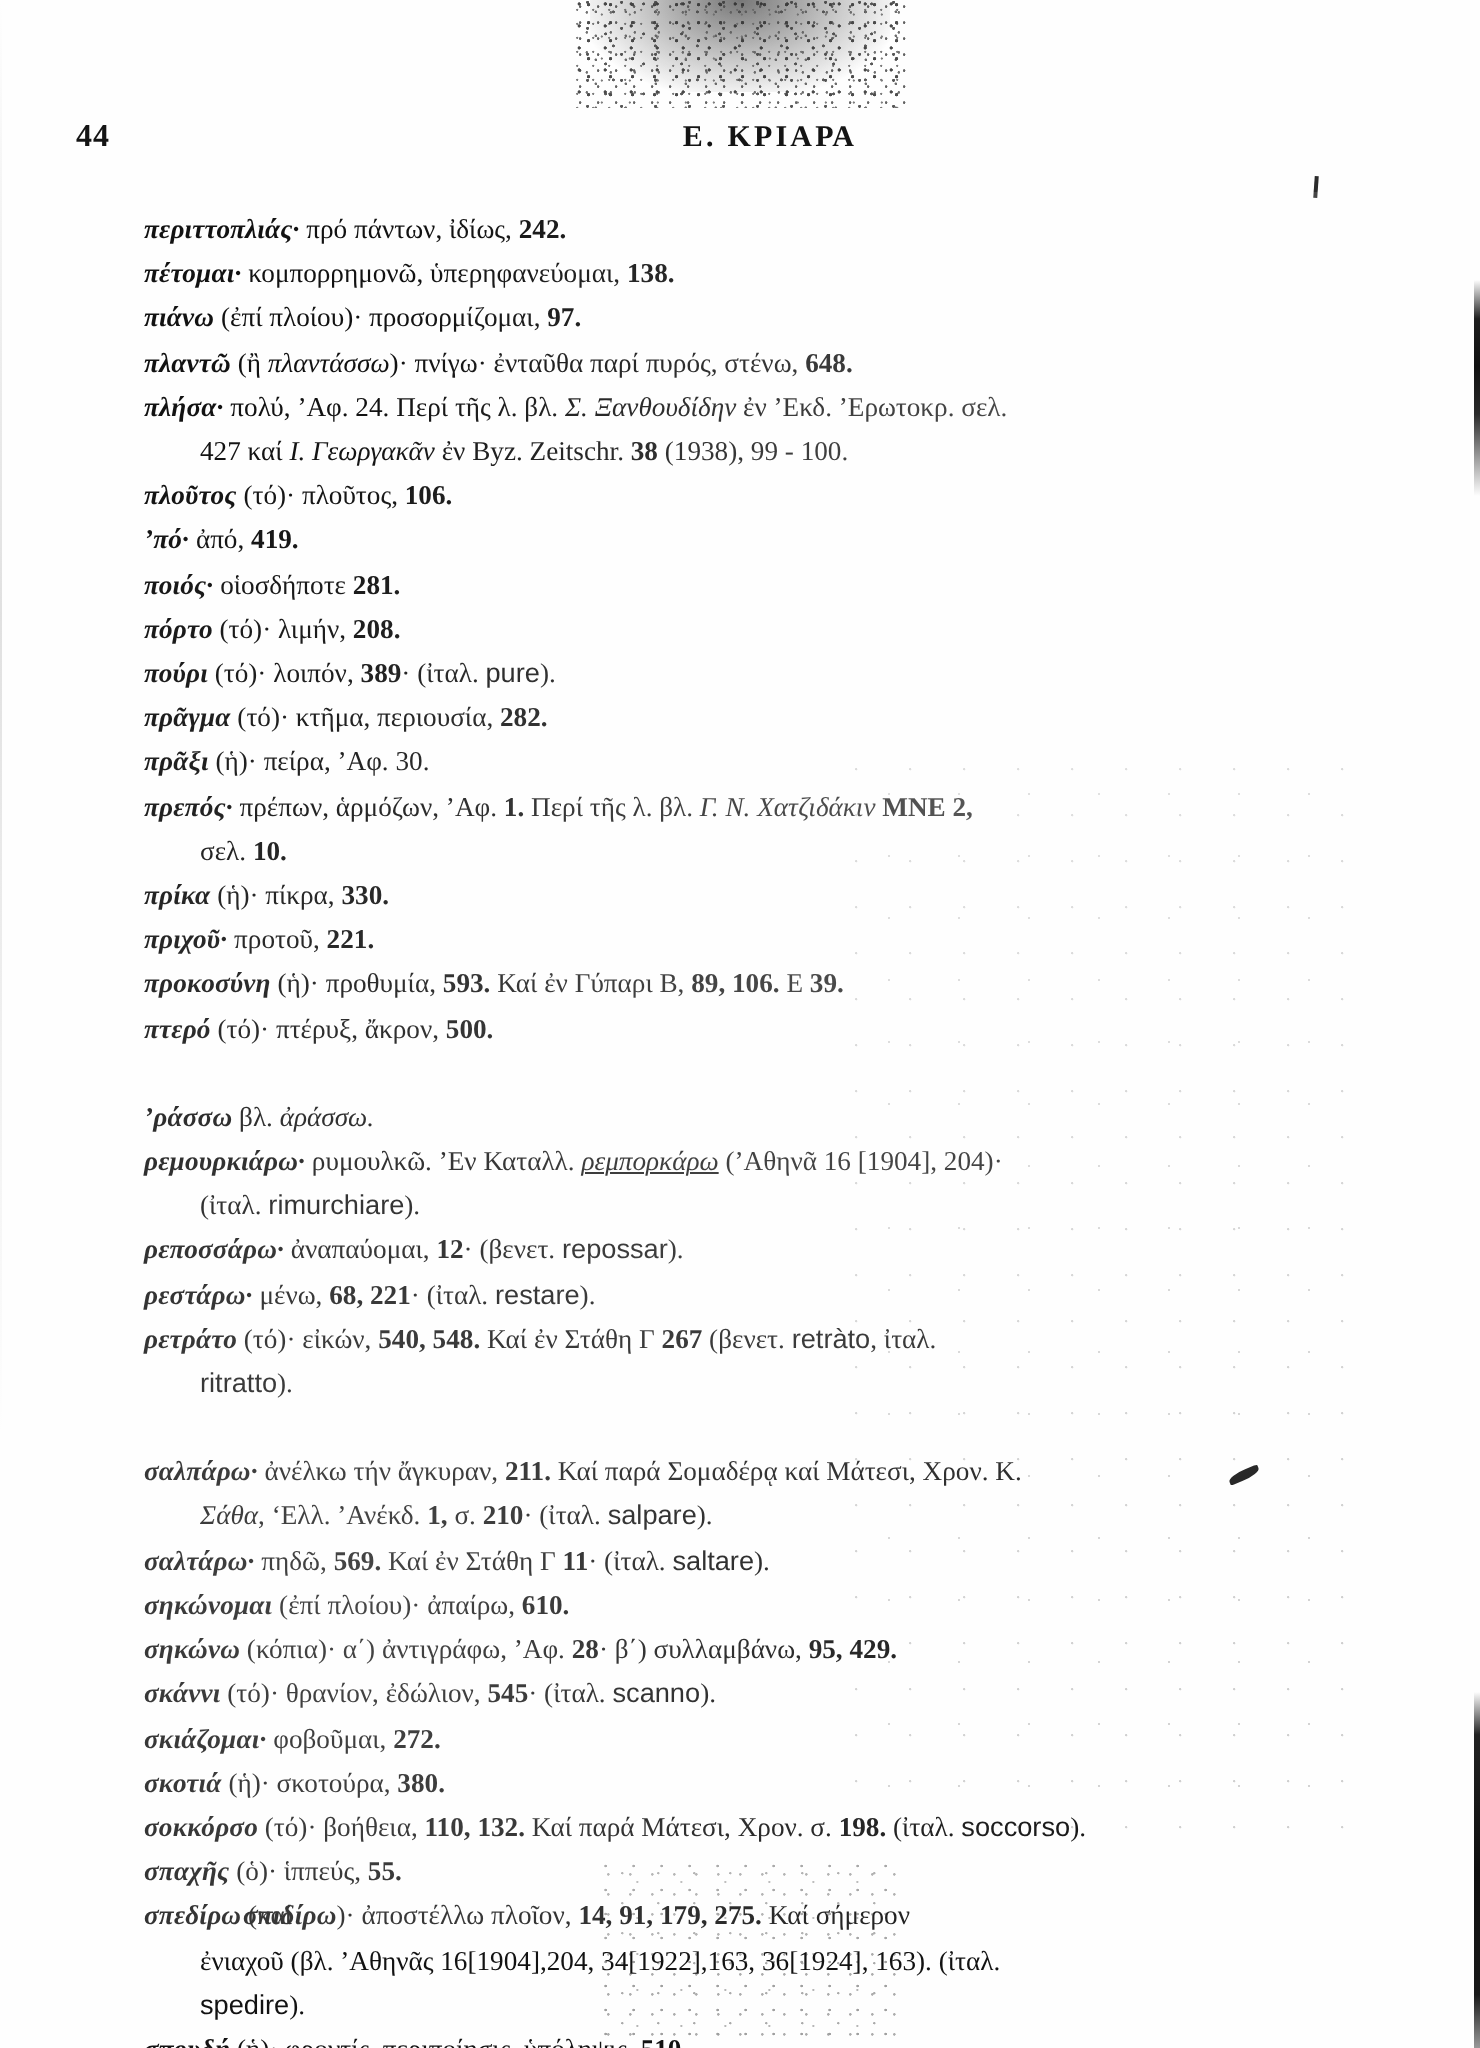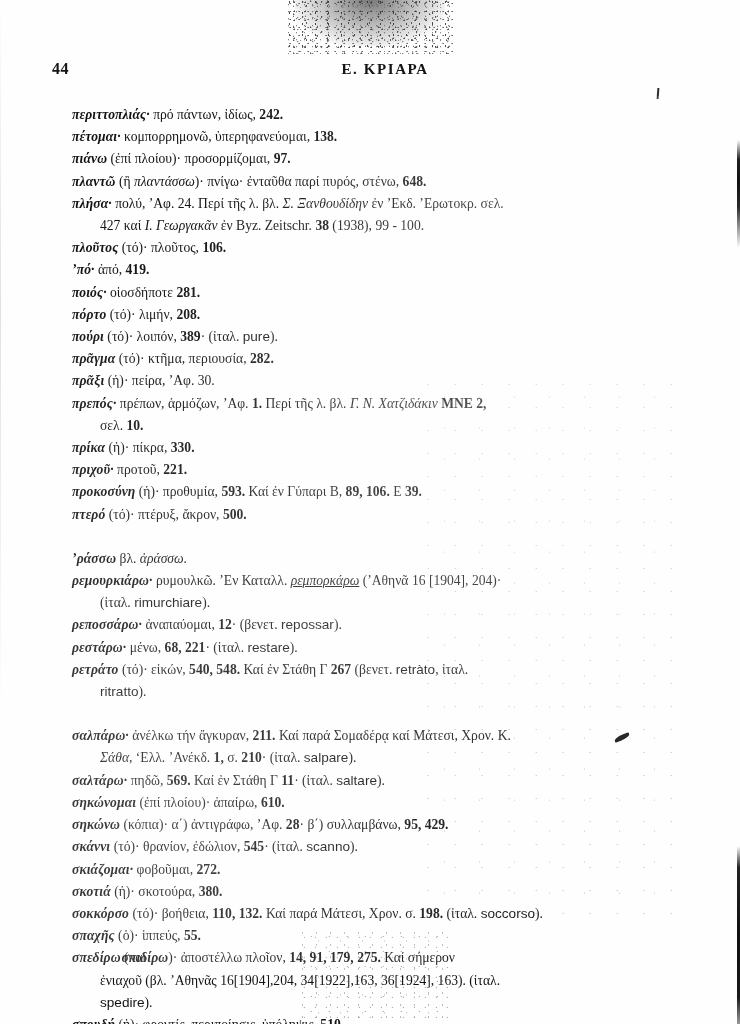--- a/index.html
+++ b/index.html
@@ -93,21 +93,21 @@
 
   
   #header {
     position: absolute;
     left: 0; right: 0;
     top: 60px;
     height: 24px;
   }
   #page-number {
     position: absolute;
-    left: 52px;
+    left: 38px;
     top: 0;
     font-family: "Liberation Serif", serif;
     font-weight: 700;
     font-size: 16px;
     letter-spacing: .5px;
     color: #141414;
   }
   #running-head {
     position: absolute;
     left: 0; right: 0;

